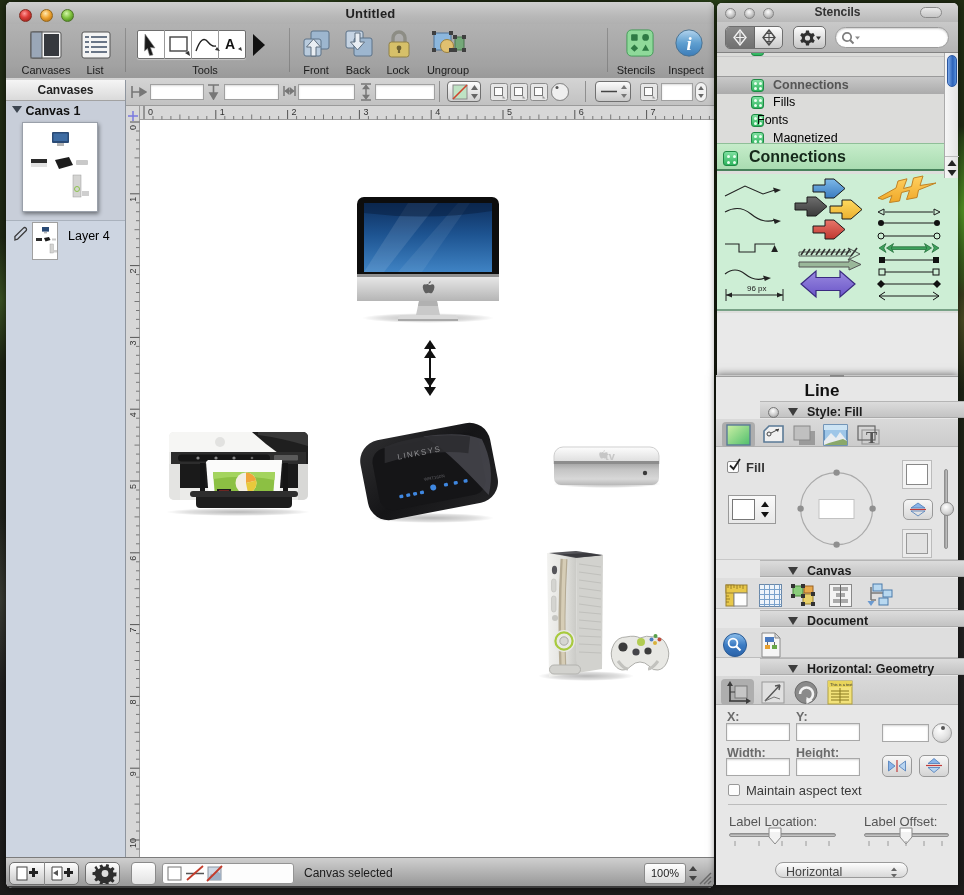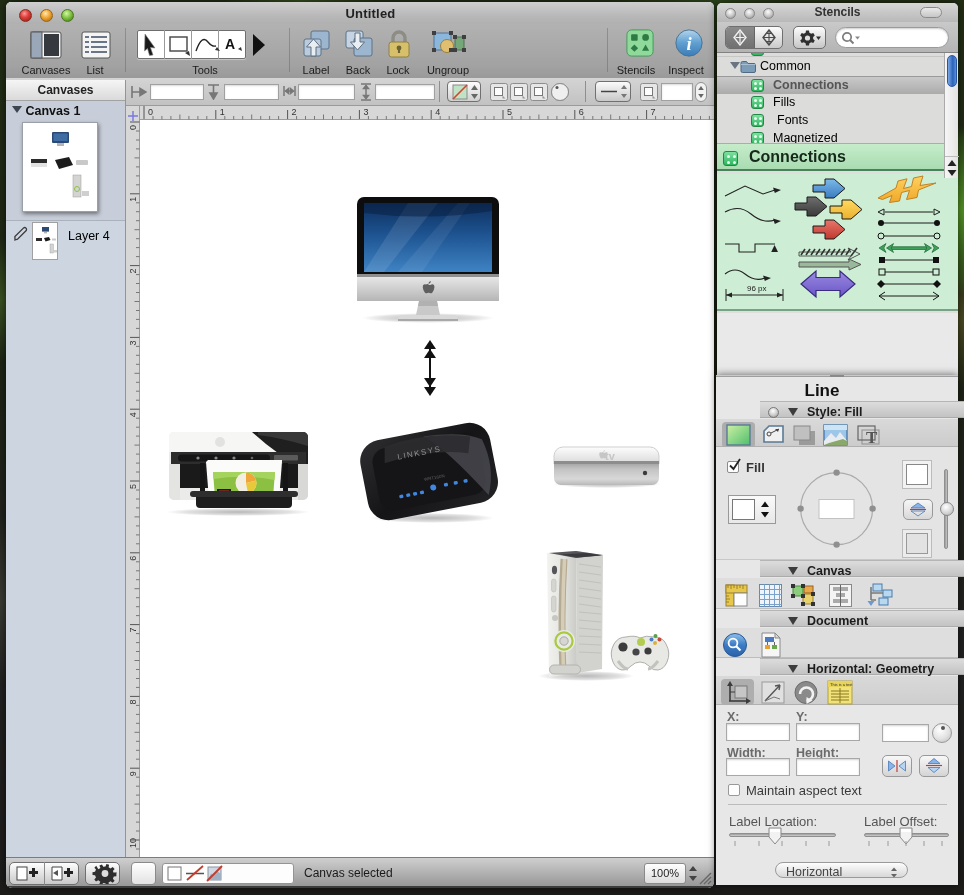--- a/index.html
+++ b/index.html
@@ -136,21 +136,21 @@
     </svg>
     <div class="tbl" style="left:199px">Tools</div>
     <div class="tsep" style="left:283px"></div>
     <div class="tsep" style="left:601px"></div>
 
     <svg class="abs" style="left:295px;top:5px" width="32" height="32" viewBox="0 0 32 32">
       <rect x="10" y="2" width="18" height="18" rx="2" fill="#9db6cf" stroke="#5c7288"></rect>
       <rect x="3" y="10" width="17" height="17" rx="2" fill="#b9cbdd" stroke="#5c7288"></rect>
       <path d="M10 27 v-9 h-4.5 l7 -8 l7 8 H15 v9 z" fill="#e9eef3" stroke="#5f6f7f"></path>
     </svg>
-    <div class="tbl" style="left:310px">Label</div>
+    <div class="tbl" style="left:310px">Front</div>
 
     <svg class="abs" style="left:337px;top:5px" width="32" height="32" viewBox="0 0 32 32">
       <rect x="3" y="2" width="17" height="17" rx="2" fill="#c5d3e2" stroke="#5c7288"></rect>
       <rect x="11" y="9" width="18" height="18" rx="2" fill="#9db6cf" stroke="#5c7288"></rect>
       <path d="M17 4 v9 h4.5 l-7 8 l-7 -8 H12 v-9 z" fill="#e9eef3" stroke="#5f6f7f"></path>
     </svg>
     <div class="tbl" style="left:352px">Back</div>
 
     <svg class="abs" style="left:379px;top:5px" width="28" height="32" viewBox="0 0 28 32">
       <path d="M8 13 v-4 a6 6 0 0 1 12 0 v4" fill="none" stroke="#8d8d85" stroke-width="3.4"></path>
@@ -737,28 +737,20 @@
     <svg class="abs" style="left:124px;top:9px" width="20" height="14" viewBox="0 0 20 14">
         <circle cx="6" cy="6" r="4.2" fill="none" stroke="#7d7d7d" stroke-width="1.7"></circle>
         <line x1="9" y1="9" x2="12.5" y2="12.5" stroke="#7d7d7d" stroke-width="1.9"></line>
         <path d="M14 5.5 h5 l-2.5 3 z" fill="#8a8a8a"></path>
       </svg>
   </div>
   <div id="st-list">
     <div class="abs" style="left:0;top:0;width:228px;height:4px;border-bottom:1px solid #c6c6c6">
         <div class="gicon" style="left:34px;top:-10px"></div>
       </div>
-    <div class="strow" style="top:5px">
-      <span style="position:absolute;left:13px;top:4px;width:0;height:0;border-left:5px solid transparent;border-right:5px solid transparent;border-top:7px solid #6b7582"></span>
-      <svg style="position:absolute;left:23px;top:2px" width="16" height="13" viewBox="0 0 16 13">
-          <path d="M1 3 a1.5 1.5 0 0 1 1.5 -1.5 h4 l1.5 2 h6 a1.5 1.5 0 0 1 1.5 1.5 v6 a1.5 1.5 0 0 1 -1.5 1.5 h-11.5 a1.5 1.5 0 0 1 -1.5 -1.5 z" fill="#7d9cb8" stroke="#4e6b85"></path>
-          <path d="M1 5 h14.5 v-1 h-14.5 z" fill="#a9c0d4"></path>
-        </svg>
-      <span style="position:absolute;left:43px;top:1px">Common</span>
-    </div>
     <div class="strow" style="top:23px;background:linear-gradient(#c9c9c9,#ababab);border-top:1px solid #9a9a9a;width:228px">
       <span class="gicon" style="left:34px;top:2px">
           <i style="left:2px;top:2px"></i>
           <i style="left:7px;top:2px"></i>
           <i style="left:2px;top:7px"></i>
           <i style="left:7px;top:7px"></i>
         </span>
       <span style="position:absolute;left:56px;top:1px;font-weight:bold;color:#555">Connections</span>
     </div>
     <div class="strow" style="top:41px">
@@ -770,21 +762,21 @@
         </span>
       <span style="position:absolute;left:56px;top:1px">Fills</span>
     </div>
     <div class="strow" style="top:59px">
       <span class="gicon" style="left:34px;top:2px">
           <i style="left:2px;top:2px"></i>
           <i style="left:7px;top:2px"></i>
           <i style="left:2px;top:7px"></i>
           <i style="left:7px;top:7px"></i>
         </span>
-      <span style="position:absolute;left:60px;top:1px">Fonts</span>
+      <span style="position:absolute;left:40px;top:1px">Fonts</span>
     </div>
     <div class="strow" style="top:77px">
       <span class="gicon" style="left:34px;top:2px">
           <i style="left:2px;top:2px"></i>
           <i style="left:7px;top:2px"></i>
           <i style="left:2px;top:7px"></i>
           <i style="left:7px;top:7px"></i>
         </span>
       <span style="position:absolute;left:56px;top:1px">Magnetized</span>
     </div>

